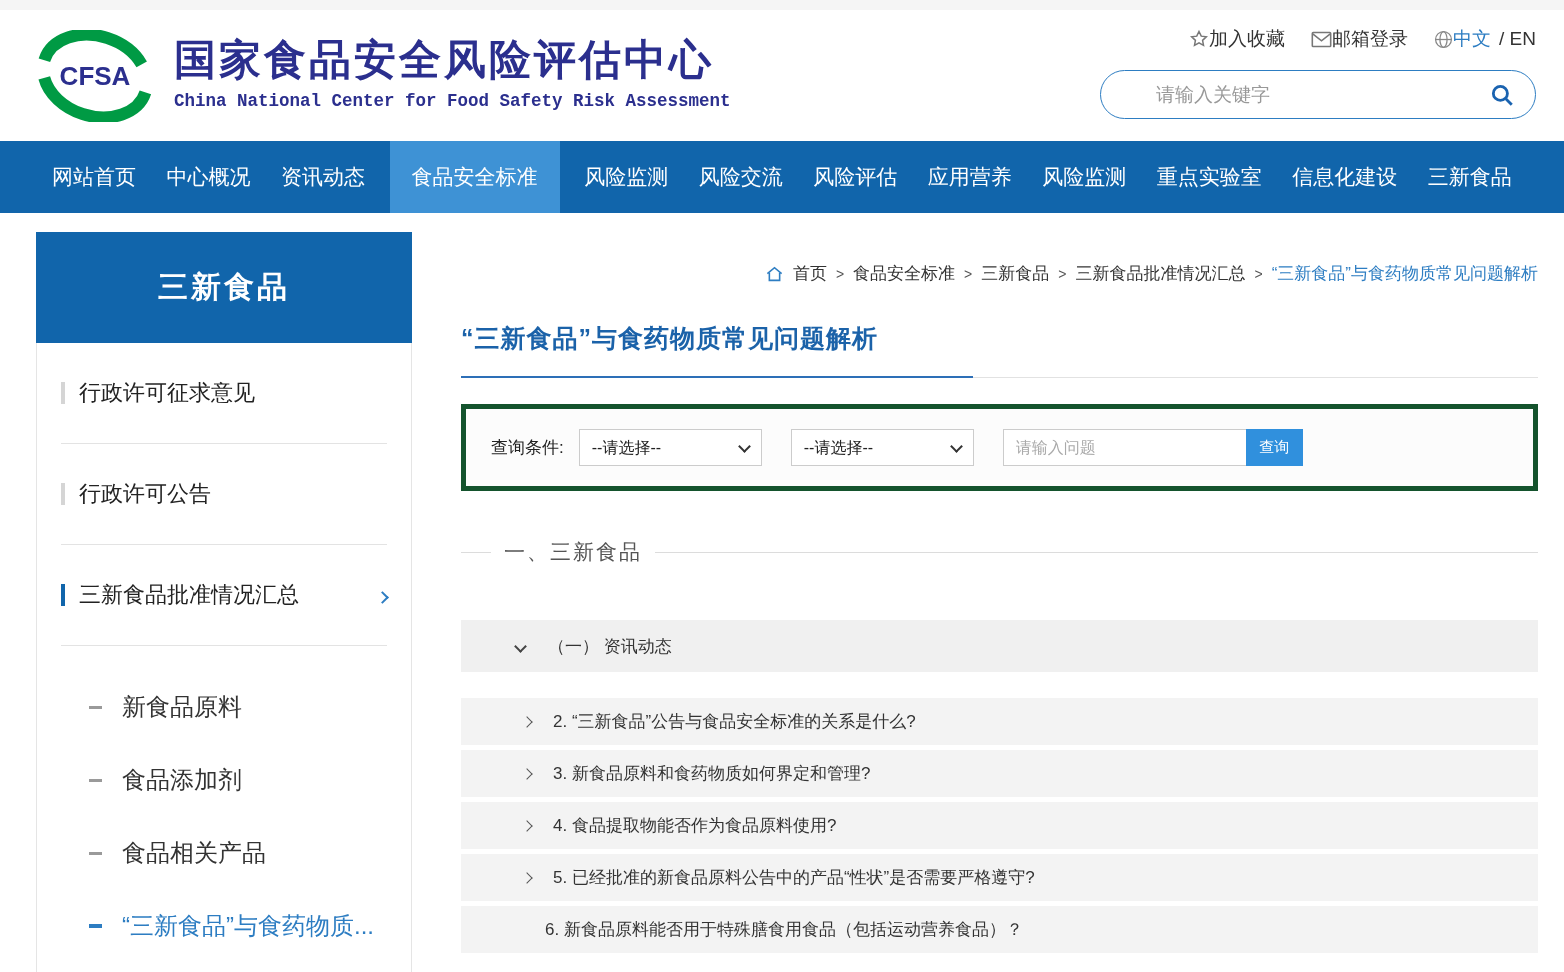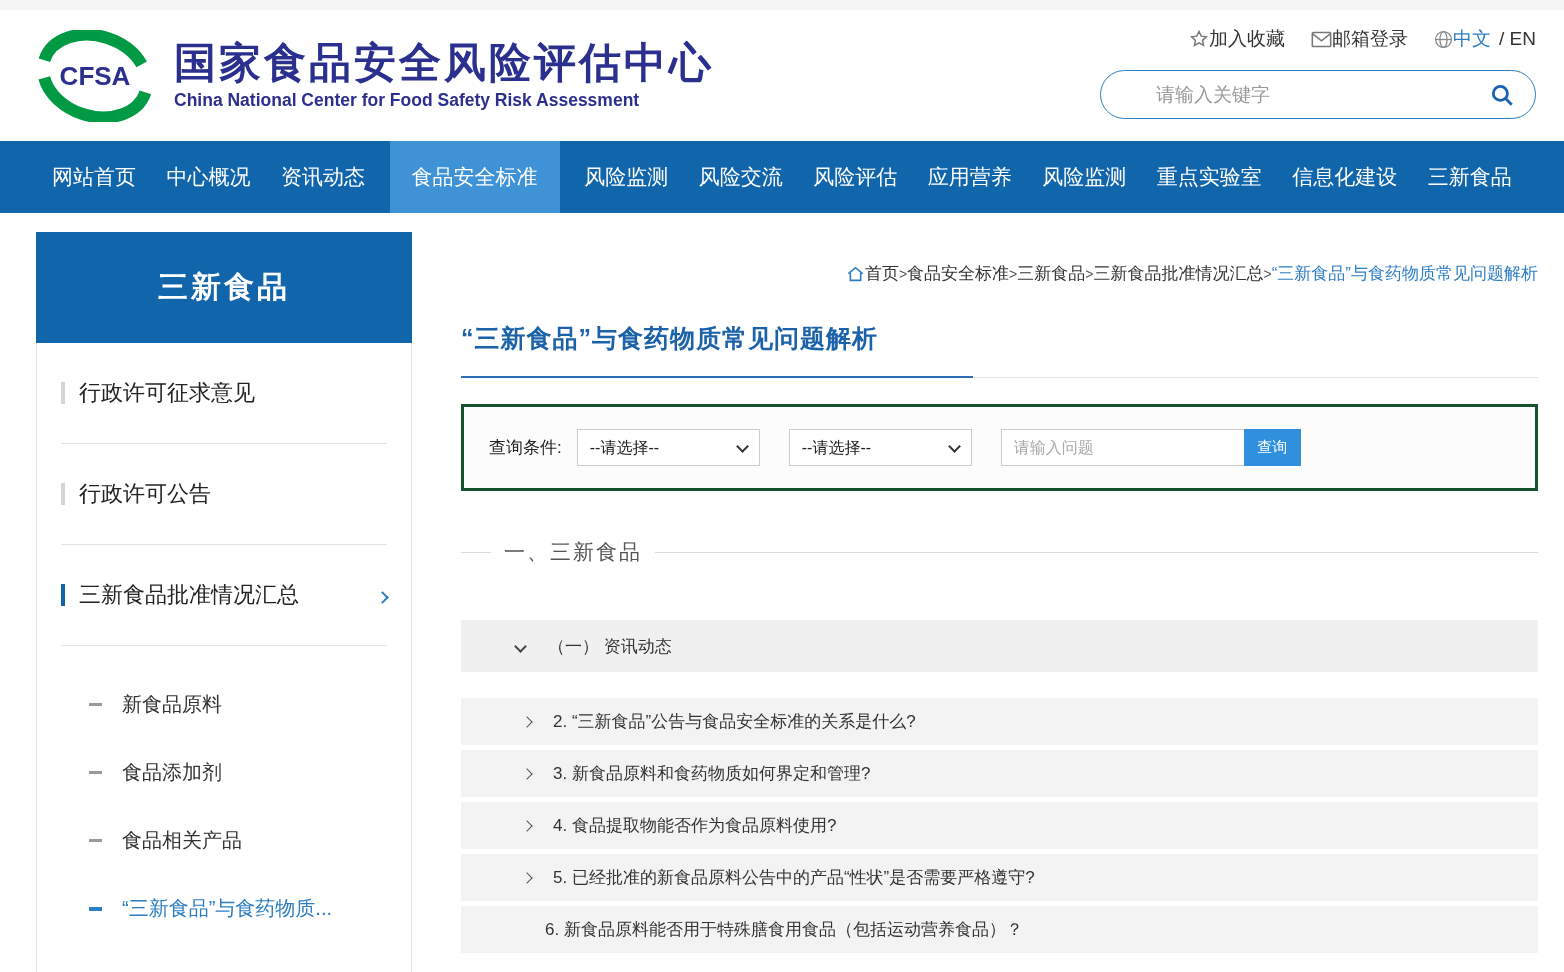--- a/index.html
+++ b/index.html
@@ -7,21 +7,21 @@
   body {
     width:1564px; height:972px; overflow:hidden; position:relative;
     font-family:"Liberation Sans","DejaVu Sans",sans-serif; color:#333;
   }
   .top-strip { height:10px; background:#f5f5f5; }
 
   
   .header { height:131px; display:flex; align-items:center; padding:0 28px 0 34px; background:#fff; }
   .brand { display:flex; align-items:center; }
   .logo-svg { width:122px; height:92px; }
-  .brand-text { margin-left:18px; }
+  .brand-text { margin-left:18px;font-family:Liberation Mono, monospace; }
   .site-title { font-size:42px; font-weight:bold; color:#2b2f8e; letter-spacing:3px; line-height:1.1; }
   .site-subtitle { font-size:17.5px; font-weight:bold; color:#2b2f8e; margin-top:4px; }
   .header-right { margin-left:auto; display:flex; flex-direction:column; align-items:flex-end; }
   .top-links { display:flex; align-items:center; gap:26px; font-size:19px; color:#333; margin-top:-6px; }
   .top-link { display:flex; align-items:center; cursor:pointer; }
   .top-link .ticon { color:#777; display:flex; align-items:center; }
   .lang-cn { color:#2d7dc2; }
   .lang-en { color:#333; margin-left:-18px; }
   .search-pill { margin-top:18px; width:436px; height:49px; border:1.5px solid #2d7dc2; border-radius:25px;
     display:flex; align-items:center; padding:0 20px 0 24px; background:#fff; }
@@ -42,44 +42,44 @@
   .side-title { height:111px; background:#1165ab; color:#fff; font-size:30px; font-weight:bold;
     letter-spacing:3px; display:flex; align-items:center; justify-content:center; }
   .side-panel { border:1px solid #e5e5e5; border-top:none; background:#fff; padding-bottom:30px; }
   .side-item { height:101px; margin:0 24px; display:flex; align-items:center; border-bottom:1px solid #e3e3e3;
     font-size:22px; color:#222; cursor:pointer; }
   .side-item .bar { width:4px; height:22px; background:#d5d5d5; margin-right:14px; flex:none; }
   .side-item.active .bar { background:#1165ab; }
   .side-item.active { font-weight:500; }
   .side-item .side-chev { margin-left:auto; color:#2d7dc2; }
   .side-sub { padding-top:45px; }
-  .sub-item { display:flex; align-items:center; padding-left:52px; margin-bottom:41px; font-size:20px;
+  .sub-item { display:flex; align-items:center; padding-left:52px; margin-bottom:41px; font-size:24px;
     color:#333; cursor:pointer; }
   .sub-item .dash { width:13px; height:3px; background:#9a9a9a; margin-right:20px; flex:none; }
   .sub-item.active { color:#2d7dc2; }
   .sub-item.active .dash { background:#2d7dc2; height:4px; }
 
   .main { flex:1; margin-left:49px; margin-right:26px; }
 
   
-  .breadcrumb { display:flex; justify-content:flex-end; align-items:center; gap:0; margin-top:30px;
+  .breadcrumb { display:flex; justify-content:flex-end; align-items:center; gap:9px; margin-top:30px;
     font-size:17px; color:#333; }
   .crumb { cursor:pointer; white-space:nowrap; }
   .crumb.last { color:#2d7dc2; }
   .crumb-sep { color:#555; font-size:14px; }
   .home-icon { display:flex; align-items:center; color:#2d7dc2; }
 
   
   .page-title { margin-top:37px; font-size:25px; font-weight:bold; color:#1b62a9; letter-spacing:1px; }
   .title-rule { margin-top:21px; position:relative; height:2px; background:transparent; }
   .title-rule .gray { position:absolute; left:0; right:0; top:1px; height:1px; background:#e2e2e2; }
   .title-rule .blue { position:absolute; left:0; top:0; width:47.5%; height:2px; background:#2d6fb7; }
 
   
-  .query-box { margin-top:26px; border:3px solid #14532d; background:#fcfcfc; height:87px;
+  .query-box { margin-top:26px; border:5px solid #14532d; background:#fcfcfc; height:87px;
     display:flex; align-items:center; padding:0 25px; }
   .query-label { font-size:17px; color:#222; margin-right:15px; white-space:nowrap; }
   .sel-wrap { position:relative; margin-right:29px; }
   .sel-wrap select { appearance:none; -webkit-appearance:none; width:183px; height:37px; border:1px solid #ccc;
     background:#fff; padding:0 28px 0 12px; font-size:16px; color:#222; font-family:inherit; outline:none; }
   .sel-wrap .chev { position:absolute; right:13px; top:13px; pointer-events:none; color:#333; }
   .query-input { width:243px; height:37px; border:1px solid #ccc; border-right:none; padding:0 12px;
     font-size:16px; color:#333; outline:none; font-family:inherit; background:#fff; }
   .query-input::placeholder { color:#aaa; }
   .query-btn { width:57px; height:37px; background:#3090dd; color:#fff; border:none; font-size:15px;

